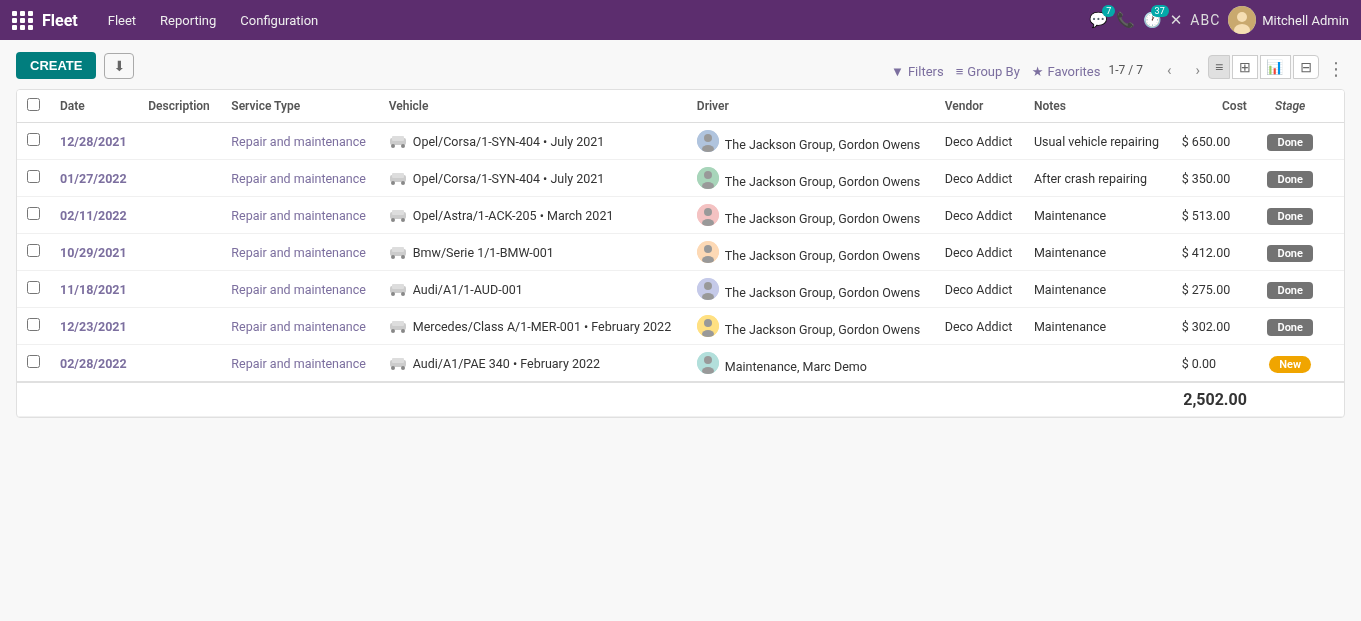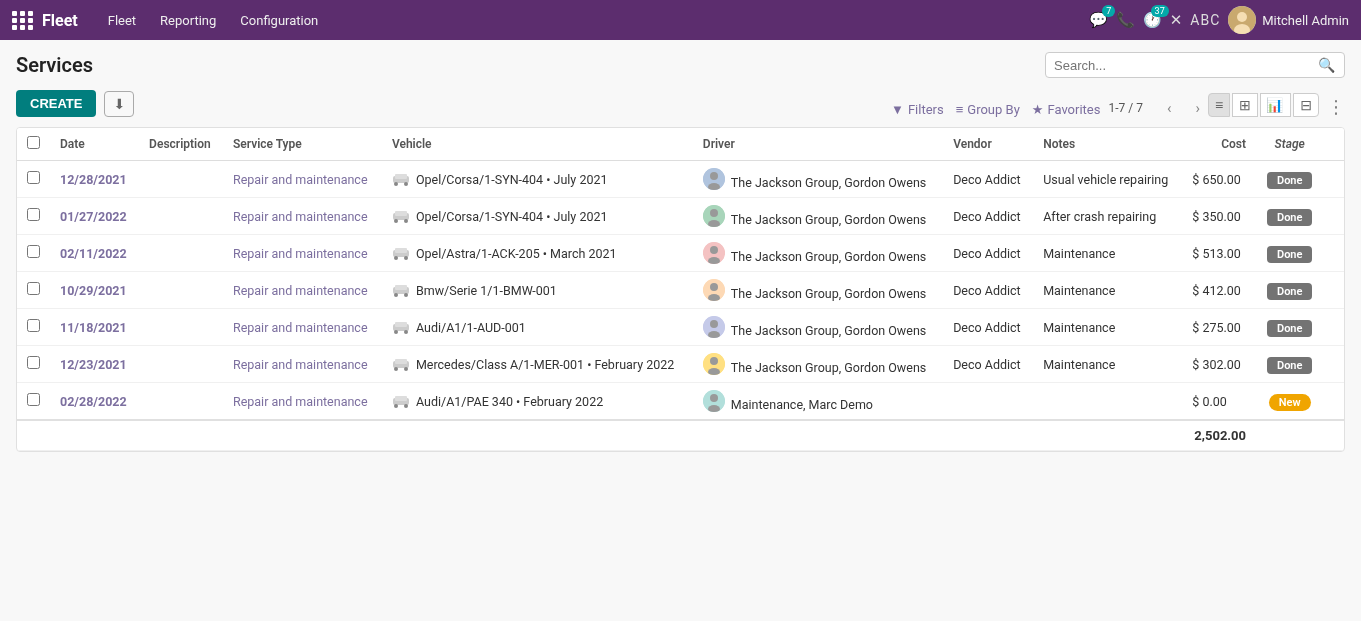--- a/index.html
+++ b/index.html
@@ -62,21 +62,21 @@
     td { padding: 7px 10px; font-size: 12.5px; color: #333; vertical-align: middle; }
     .td-date { color: #7c6f9f; font-weight: 700; }
     .td-service { color: #7c6f9f; }
     .td-vehicle { display: flex; align-items: center; gap: 6px; }
     .td-driver { display: flex; align-items: flex-end; gap: 6px; }
     .driver-avatar { width: 22px; height: 22px; border-radius: 50%; background: #b0c4de; display: flex; align-items: center; justify-content: center; font-size: 9px; color: #555; overflow:hidden; }
     .badge-done { background: #737373; color: #fff; border-radius: 4px; padding: 2px 10px; font-size: 11px; font-weight: 600; }
     .badge-new { background: #f0a500; color: #fff; border-radius: 20px; padding: 2px 10px; font-size: 11px; font-weight: 600; }
     .td-cost { text-align: left; }
     .td-stage { text-align: center; }
-    .total-row td { font-weight: 700; font-size: 13px; text-align: right; border-top: 2px solid #e0e0e0; }
+    .total-row td { font-weight: 700; font-size: 16px; text-align: right; border-top: 2px solid #e0e0e0; }
     .more-btn { cursor: pointer; font-size: 18px; color: #777; }
     input[type=checkbox] { cursor: pointer; }
   </style>
 </head>
 <body>
 
 <nav class="navbar">
   <div class="navbar-apps">
     <div class="apps-grid">
       <span></span>
@@ -115,27 +115,20 @@
             <ellipse cx="14" cy="24" rx="8" ry="6" fill="#f5deb3"></ellipse>
           </svg>
       </div>
       <span>Mitchell Admin</span>
     </div>
   </div>
 </nav>
 
 <div class="page">
 
-  <div class="page-header">
-    <h1 class="page-title">Services</h1>
-    <div class="search-bar">
-      <input class="search-input" type="text" placeholder="Search..." style="">
-      <span style="color:#aaa;font-size:14px;">🔍</span>
-    </div>
-  </div>
 
   <div class="toolbar">
     <button class="btn-create">CREATE</button>
     <button class="btn-download">⬇</button>
     <div class="toolbar-spacer"></div>
     <div class="toolbar-filters">
       <div class="filter-btn">
         <span>▼</span>
         <span>Filters</span>
       </div>

